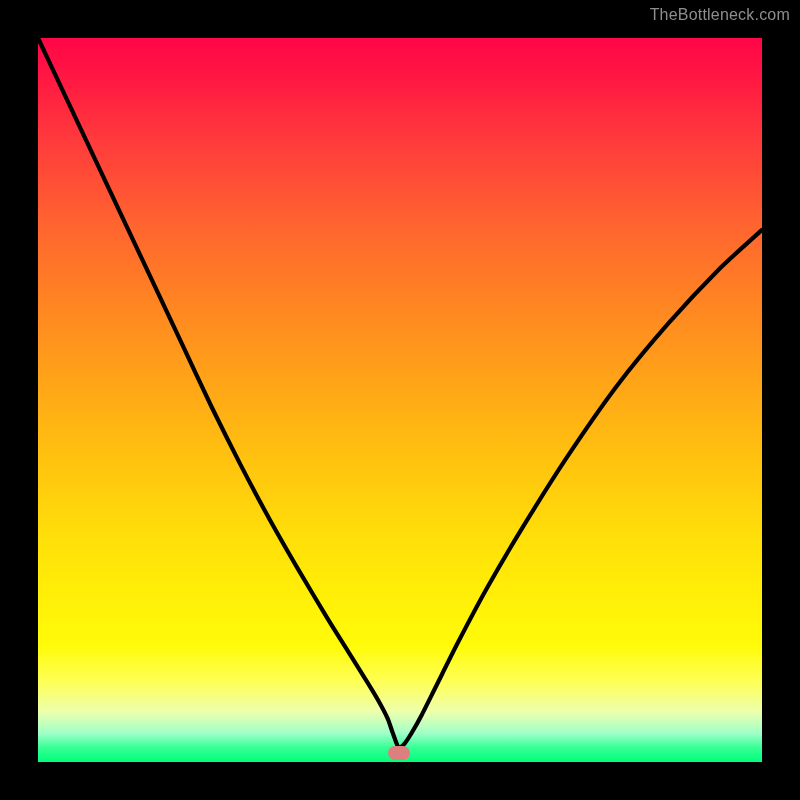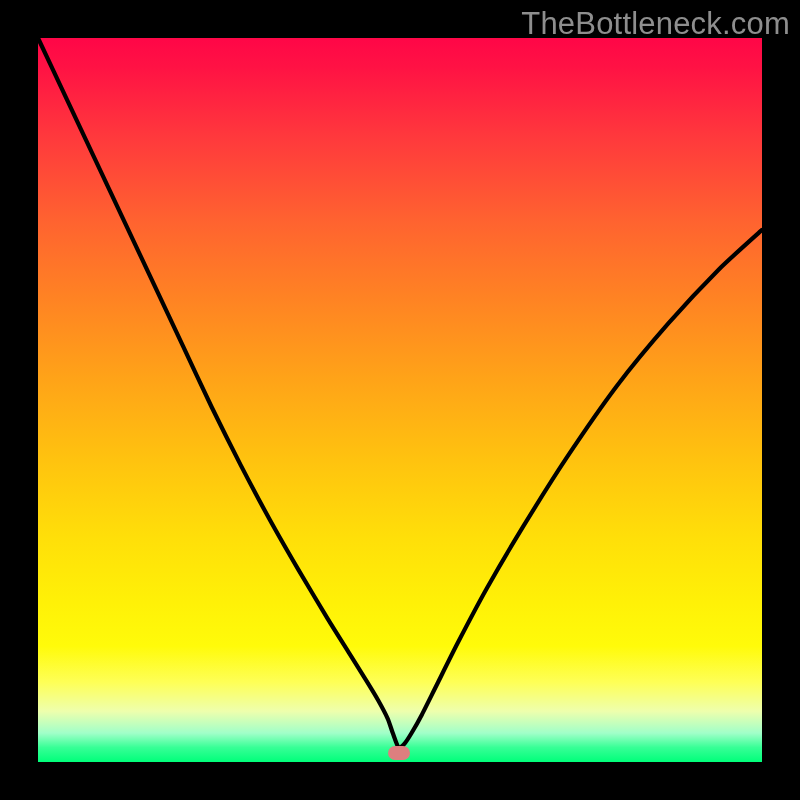--- a/index.html
+++ b/index.html
@@ -38,21 +38,21 @@
       #a1ffc9 96%,
       #37ff96 98%,
       #00ff7a 100%
     );
   }
   .watermark {
     position: absolute;
     top: 6px;
     right: 10px;
     font-family: Arial, Helvetica, sans-serif;
-    font-size: 31px;
+    font-size: 16px;
     font-weight: 500;
     color: #8e8e8e;
     letter-spacing: 0.2px;
     user-select: none;
   }
   svg.curve {
     position: absolute;
     left: 0;
     top: 0;
     width: 724px;

